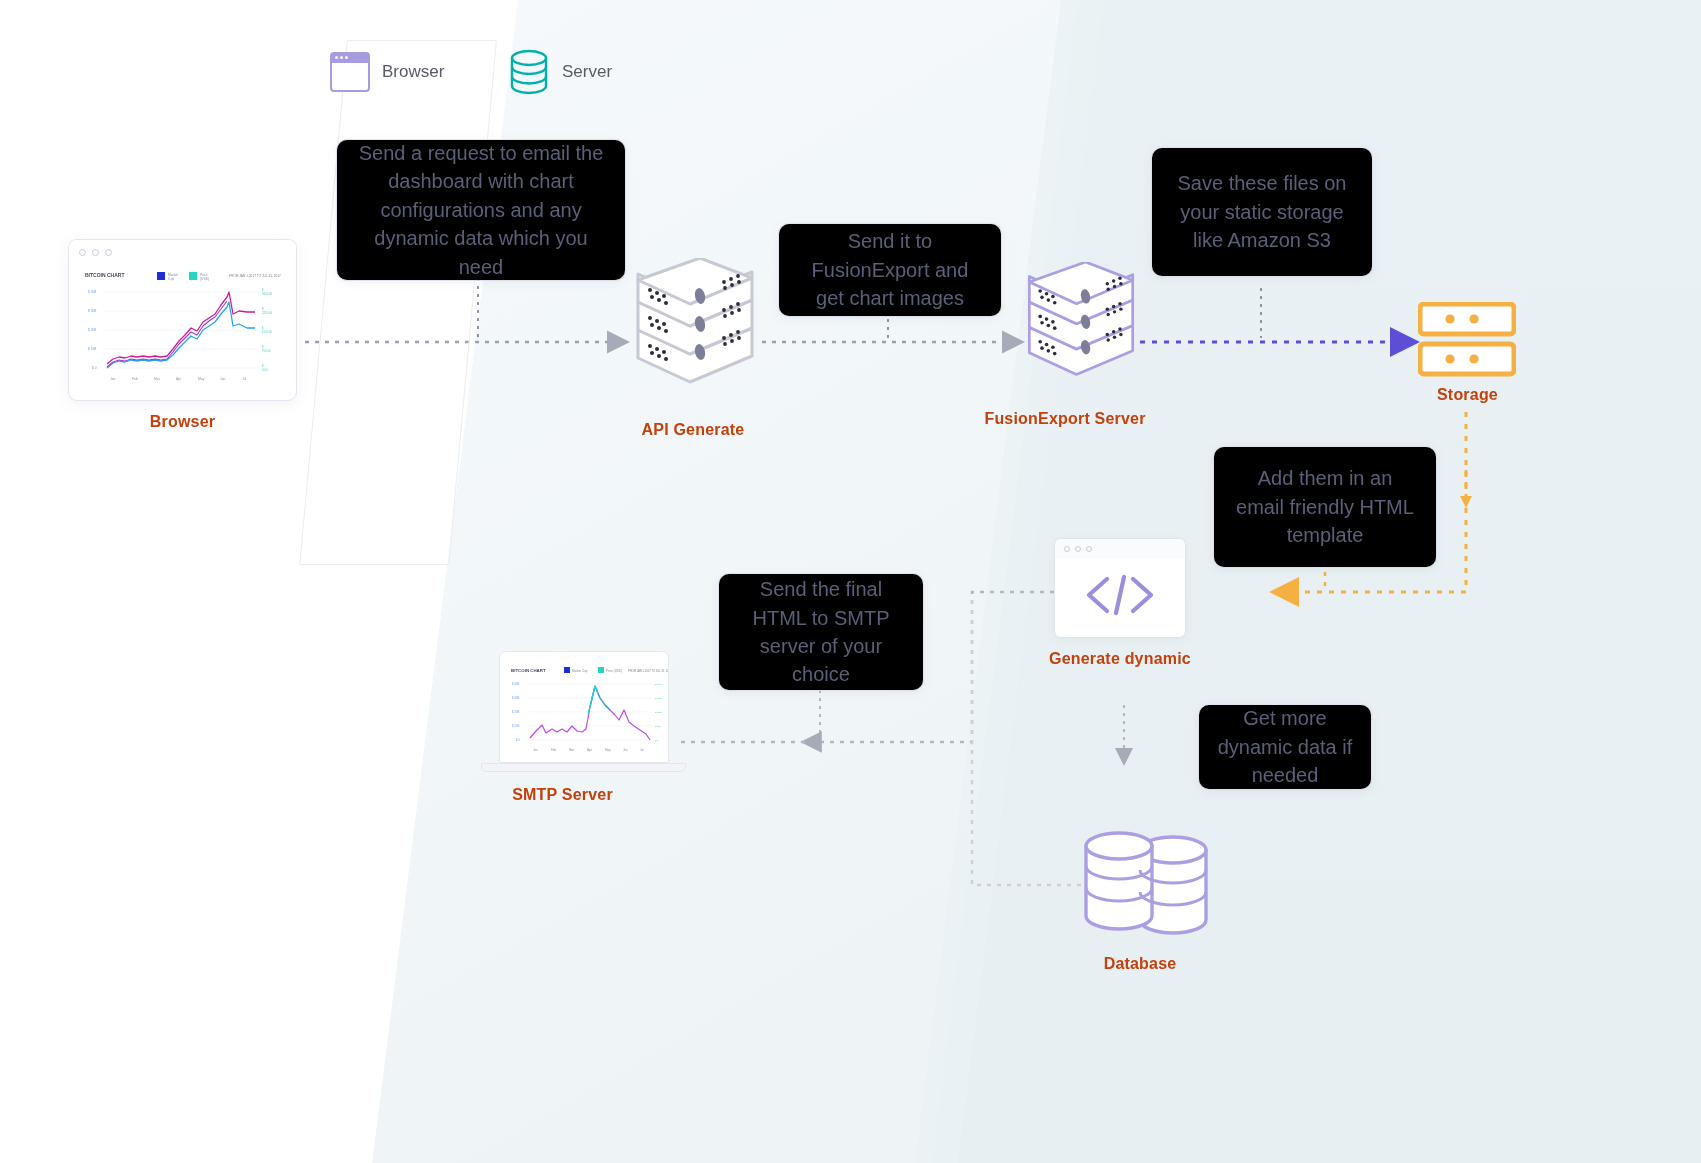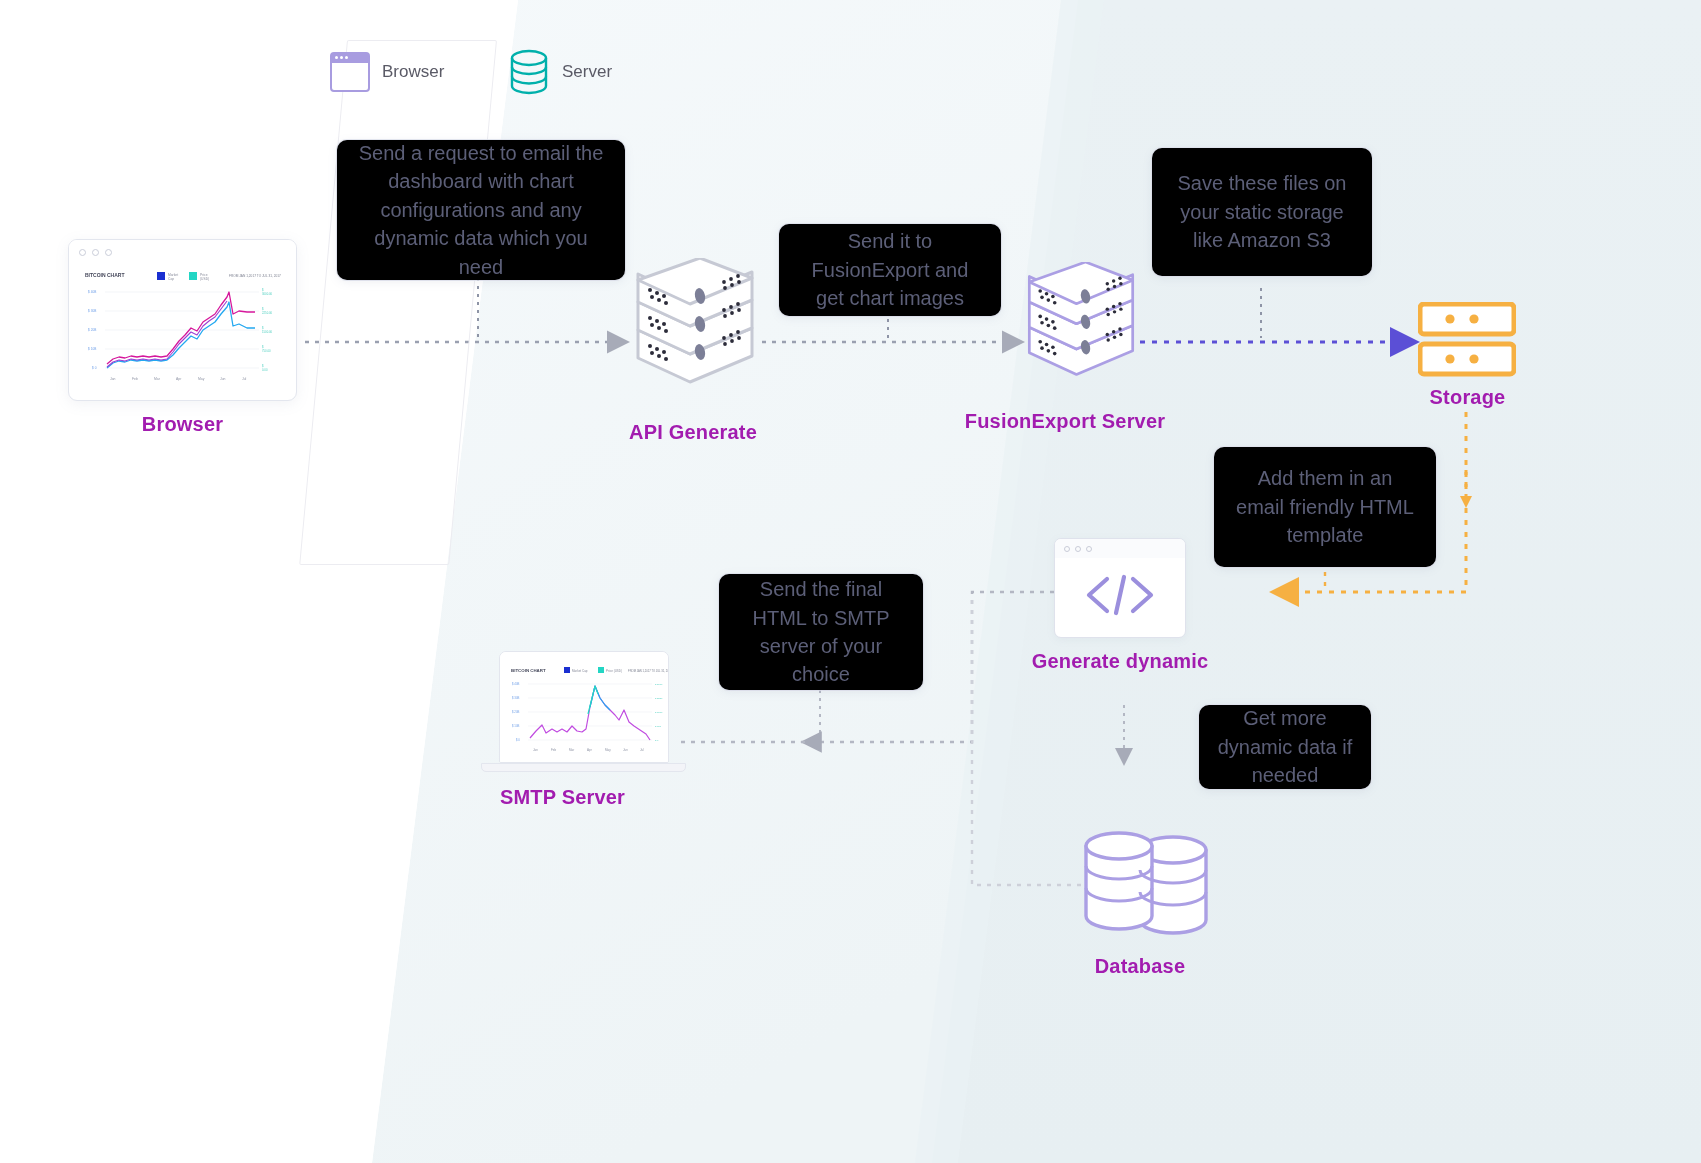--- a/index.html
+++ b/index.html
@@ -44,21 +44,21 @@
   }
   .browser-glyph .dotrow{ position:absolute; top:2px; left:3px; display:flex; gap:2px;}
   .browser-glyph .dotrow i{ width:3px;height:3px;background:#fff;border-radius:50%;display:block;}
 
   
   .db-glyph { width:42px; height:46px; position:relative; }
 
   
   .node-label {
     position:absolute;
-    font-size:20px; font-weight:bold; color:#a21caf;
+    font-size:16px; font-weight:bold; color:#c2410c;
     letter-spacing:.2px; text-align:center;
     white-space:nowrap;
   }
 
   
   .callout {
     position:absolute;
     background:#000000;
     border-radius:10px;
     box-shadow: 0 2px 10px rgba(120,130,160,.13), 0 0 0 1px rgba(225,228,238,.8);

